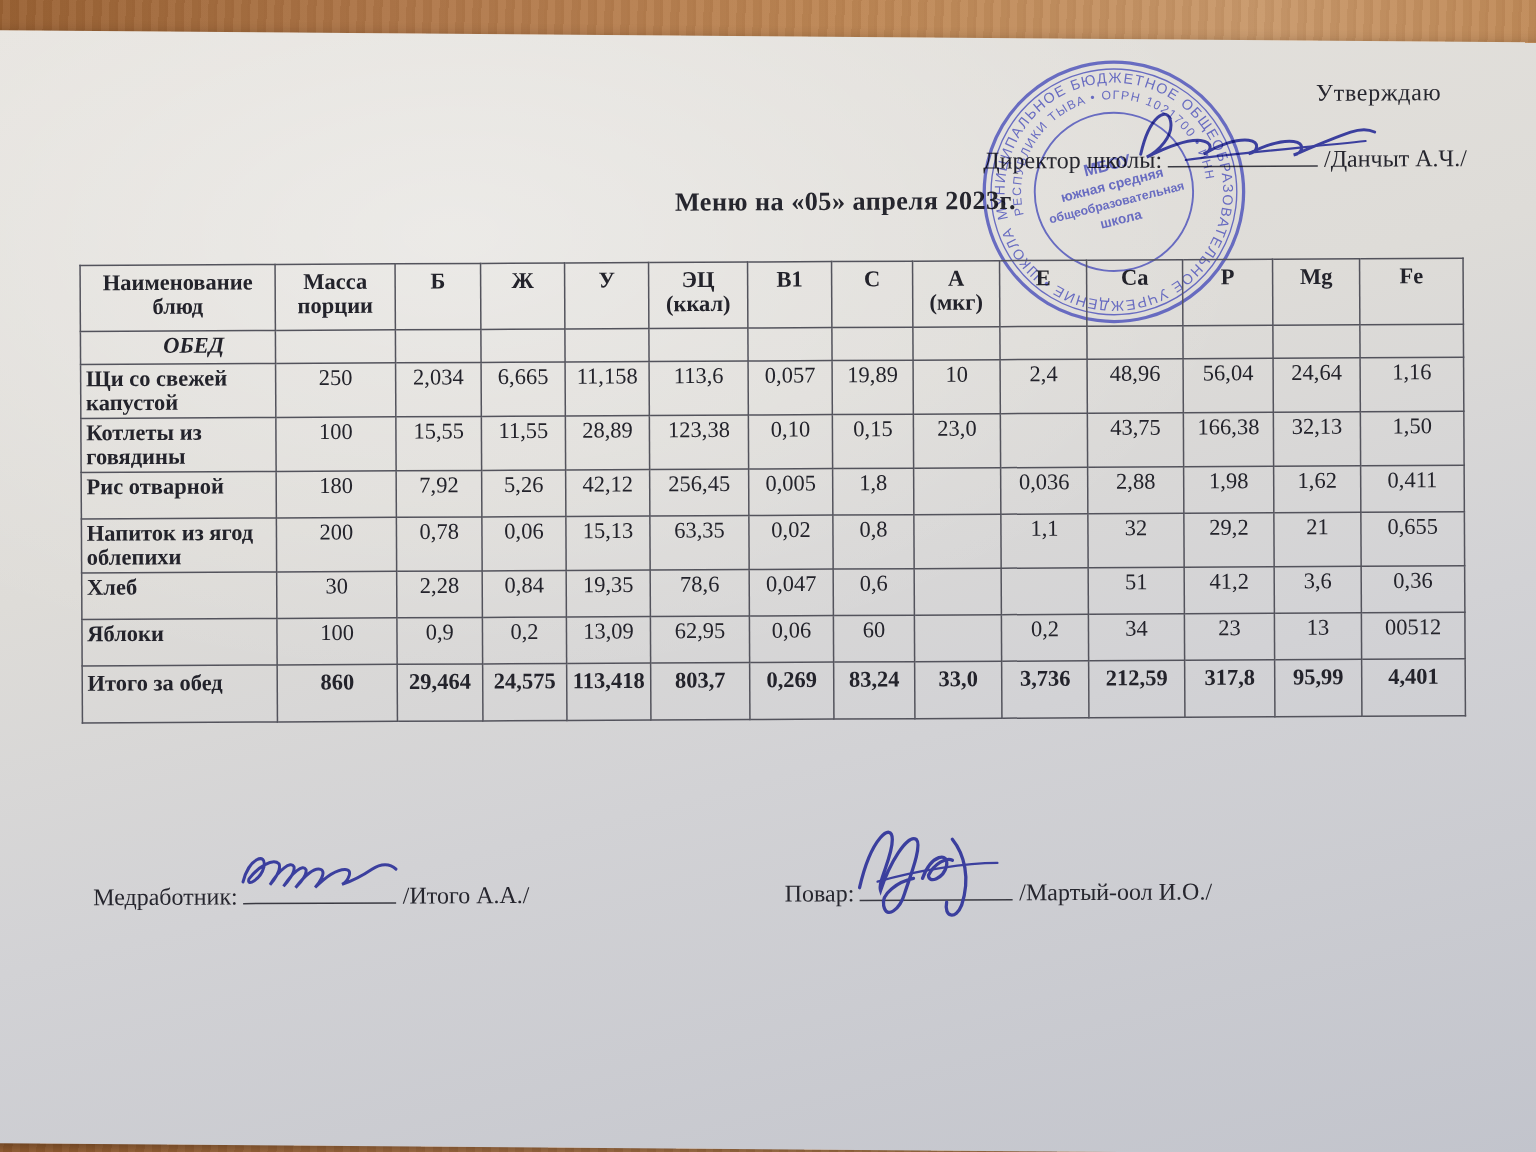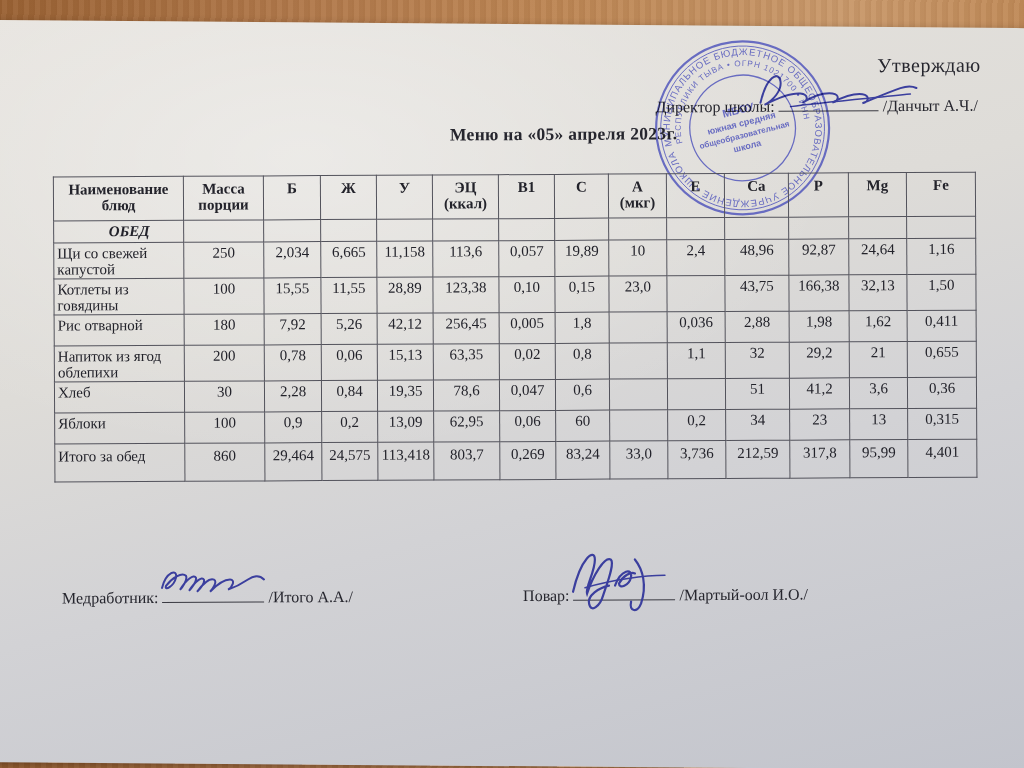--- a/index.html
+++ b/index.html
@@ -13,40 +13,40 @@
   .paper{
     position:absolute;left:-14px;top:20px;width:1052px;height:742px;
     transform:rotate(0.45deg);transform-origin:top left;
     background:
       radial-gradient(ellipse 900px 500px at 30% 18%, rgba(255,255,255,0.35), rgba(255,255,255,0) 60%),
       linear-gradient(165deg,#e6e3de 0%, #dedcd8 38%, #d2d2d5 62%, #c2c4cc 100%);
     box-shadow:0 3px 9px rgba(40,20,5,0.45);
   }
   .content{position:absolute;inset:0;transform:rotate(-0.75deg);transform-origin:50% 30%;color:#26262e;}
 
-  .approve{position:absolute;left:894px;top:32px;font-size:20px;letter-spacing:0.5px;}
+  .approve{position:absolute;left:894px;top:32px;font-size:16px;letter-spacing:0.5px;}
   .director-row{position:absolute;left:672px;top:74px;font-size:16px;white-space:nowrap;}
   .sig-line{display:inline-block;border-bottom:1.2px solid #3a3a42;height:14px;position:relative;vertical-align:baseline;}
   .dir-line{width:100px;}
   .doc-title{position:absolute;left:340px;top:100px;width:480px;text-align:center;font-size:17.5px;font-weight:bold;letter-spacing:0.3px;}
 
   .stamp{position:absolute;left:668px;top:14px;width:182px;height:182px;opacity:0.82;transform:rotate(-14deg);mix-blend-mode:multiply;}
 
   table.menu{
     position:absolute;left:69px;top:150px;border-collapse:collapse;table-layout:fixed;
     font-size:15px;line-height:16px;color:#23232b;
   }
   table.menu th, table.menu td{
     border:1.3px solid #53535c;padding:2px 3px 1px 3px;vertical-align:top;overflow:hidden;
   }
   table.menu th{font-weight:bold;text-align:center;white-space:pre-line;height:38px;padding-top:4px;}
-  td.name{text-align:left;padding-left:7px;}
+  td.name{text-align:left;padding-left:7px;font-weight:bold;}
   td.num{text-align:center;}
   tr.section td{font-style:italic;font-weight:bold;height:18px;text-align:center;padding-left:24px;}
-  tr.total td{font-weight:normal;height:32px;padding-top:4px;}
+  tr.total td{font-weight:bold;height:32px;padding-top:4px;}
   tr.r2l{height:30px;}  
   tr.r1l{height:31px;}  
 
   .sign-row{position:absolute;top:546px;left:0;width:1052px;font-size:16px;}
   .sig-block{position:absolute;white-space:nowrap;}
   .sig-block .sig-line{width:102px;}
   .pen{position:absolute;pointer-events:none;}
 </style>
 </head>
 <body>
@@ -156,21 +156,21 @@
             <td class="num">250</td>
             <td class="num">2,034</td>
             <td class="num">6,665</td>
             <td class="num">11,158</td>
             <td class="num">113,6</td>
             <td class="num">0,057</td>
             <td class="num">19,89</td>
             <td class="num">10</td>
             <td class="num">2,4</td>
             <td class="num">48,96</td>
-            <td class="num">92,87</td>
+            <td class="num">56,04</td>
             <td class="num">24,64</td>
             <td class="num">1,16</td>
           </tr>
           <tr class="r2l">
             <td class="name">Котлеты из говядины</td>
             <td class="num">100</td>
             <td class="num">15,55</td>
             <td class="num">11,55</td>
             <td class="num">28,89</td>
             <td class="num">123,38</td>
@@ -238,21 +238,21 @@
             <td class="num">0,2</td>
             <td class="num">13,09</td>
             <td class="num">62,95</td>
             <td class="num">0,06</td>
             <td class="num">60</td>
             <td class="num"></td>
             <td class="num">0,2</td>
             <td class="num">34</td>
             <td class="num">23</td>
             <td class="num">13</td>
-            <td class="num">0,315</td>
+            <td class="num">00512</td>
           </tr>
           <tr class="total">
             <td class="name">Итого за обед</td>
             <td class="num">860</td>
             <td class="num">29,464</td>
             <td class="num">24,575</td>
             <td class="num">113,418</td>
             <td class="num">803,7</td>
             <td class="num">0,269</td>
             <td class="num">83,24</td>

